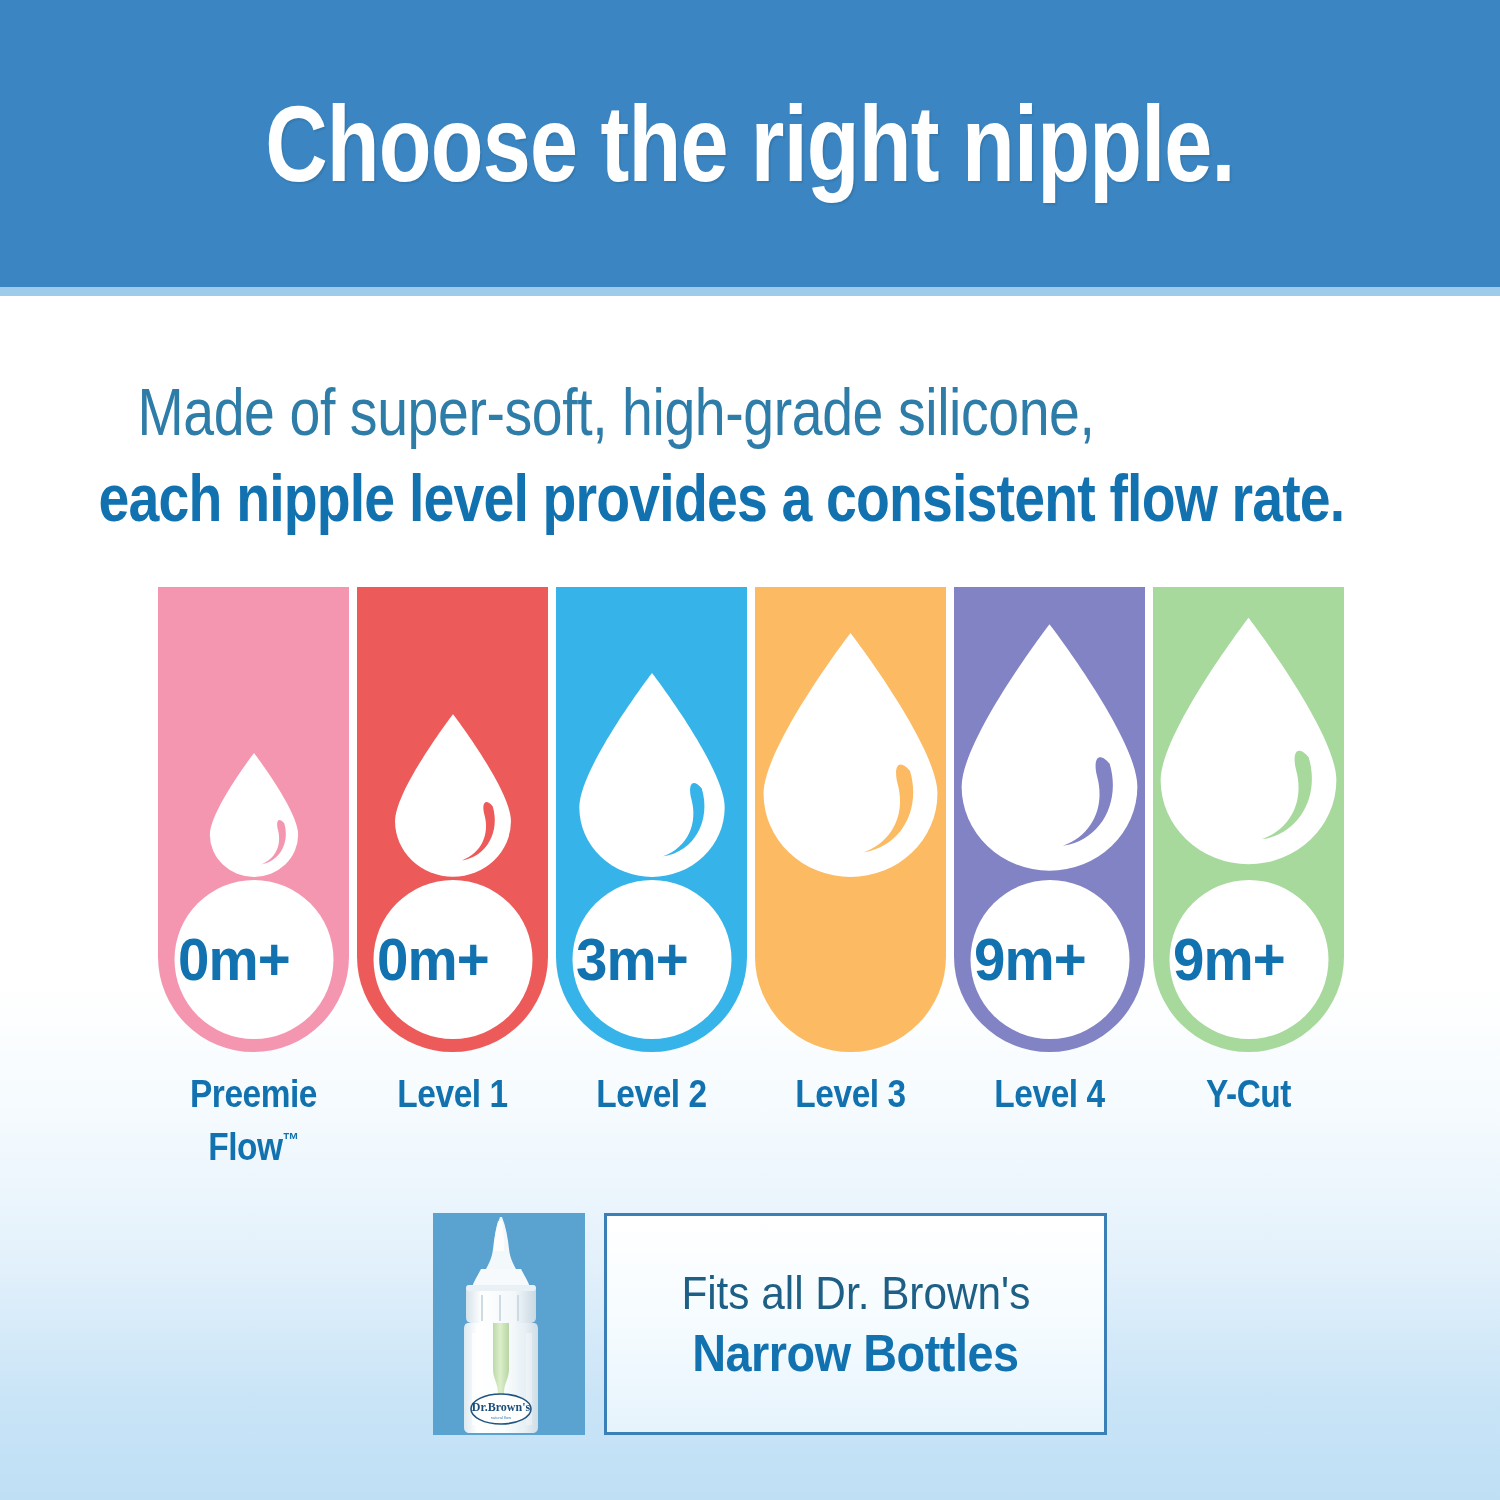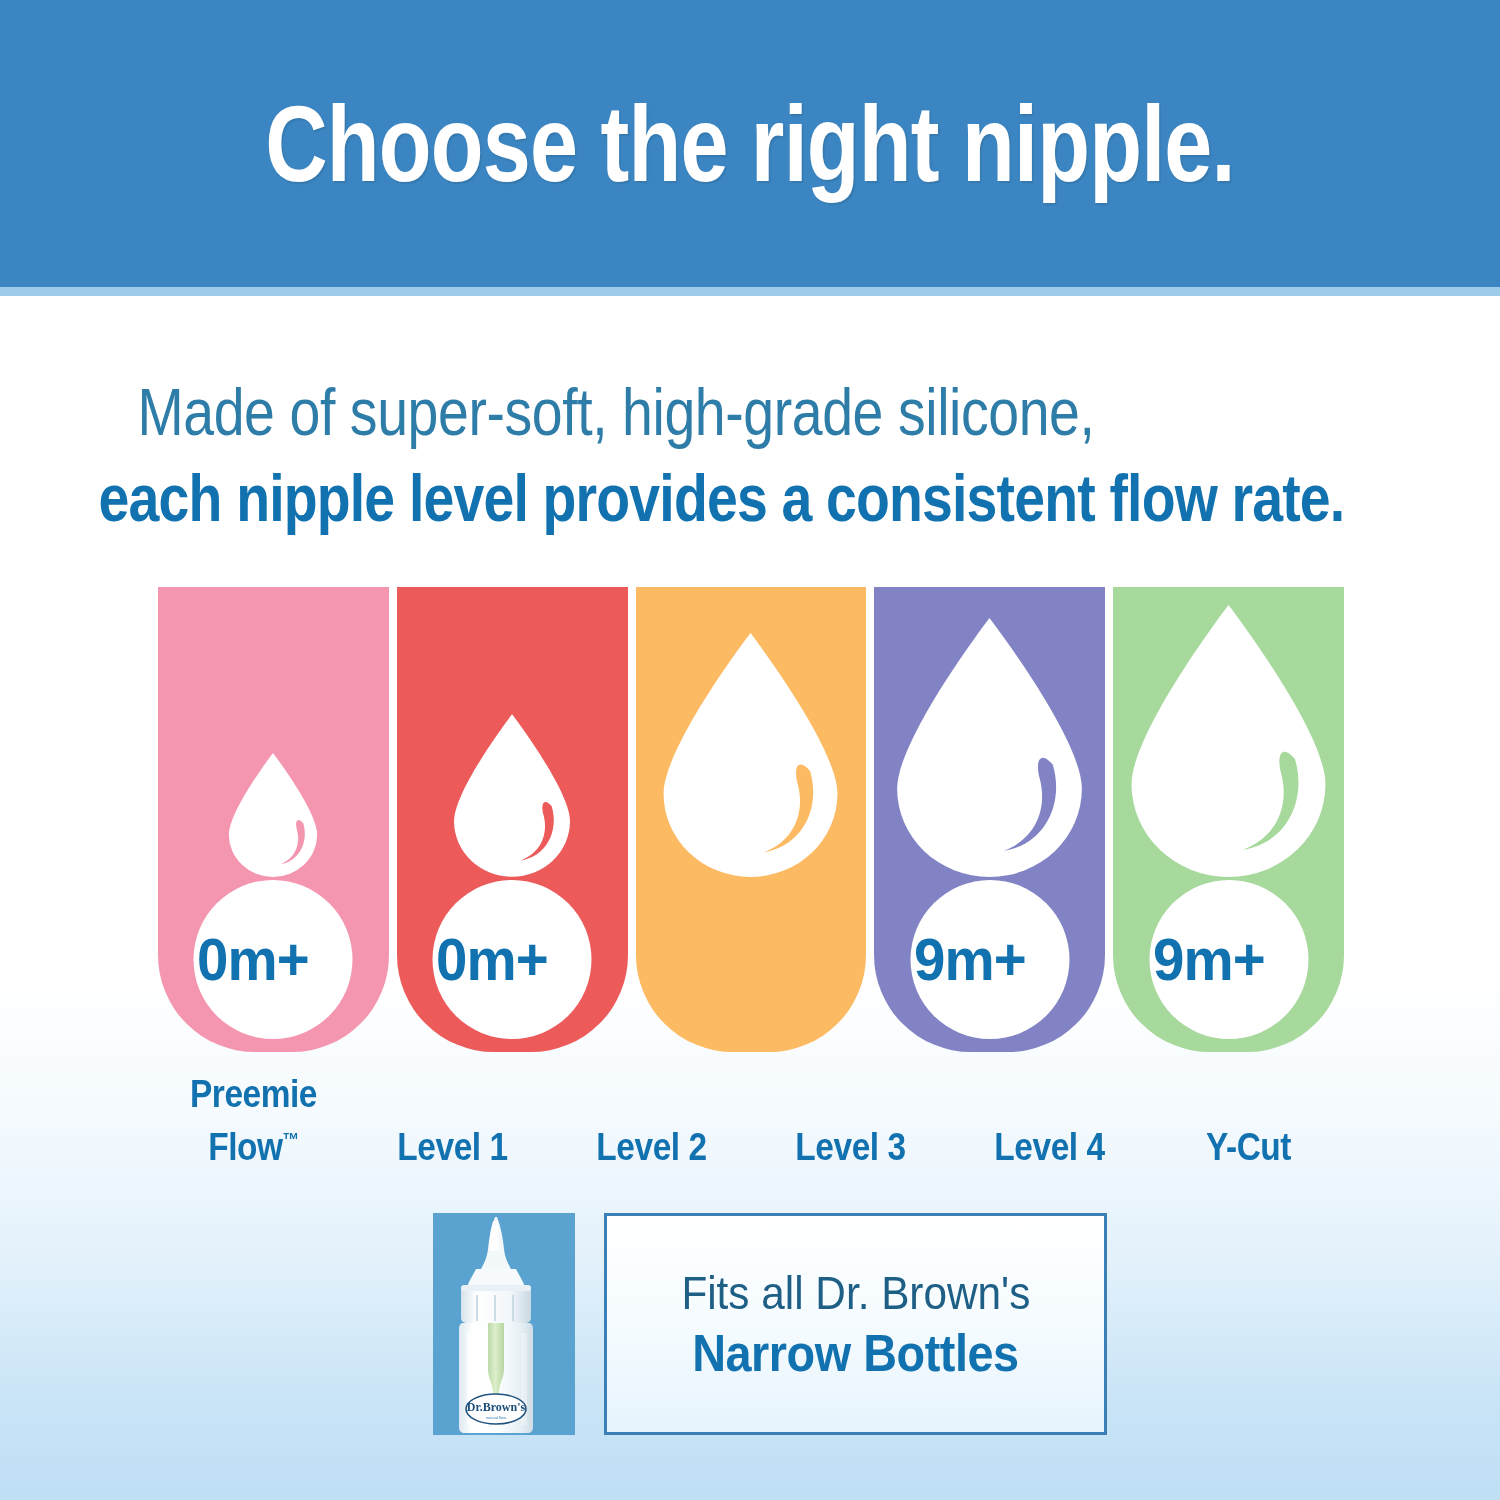--- a/index.html
+++ b/index.html
@@ -147,21 +147,20 @@
   }
 
   
   .labels {
     position: absolute;
     left: 158px;
     top: 1072px;
     width: 1186px;
     display: flex;
     gap: 8px;
-    align-items: flex-end;
   }
   .label {
     flex: 1 1 0;
     text-align: center;
     color: #1272b0;
     font-size: 38px;
     font-weight: bold;
     line-height: 45px;
     transform: scaleX(0.88);
     letter-spacing: -0.5px;
@@ -180,20 +179,21 @@
     height: 222px;
   }
   .fits-photo {
     position: absolute;
     left: 0;
     top: 0;
     width: 142px;
     height: 222px;
     background: #5aa2d0;
     overflow: hidden;
+    padding-left: 10px;
   }
   .fits-box {
     position: absolute;
     left: 142px;
     top: 0;
     width: 503px;
     height: 222px;
     box-sizing: border-box;
     border: 3px solid #3a7fb5;
     background: linear-gradient(180deg, #ffffff 0%, #f4fbff 55%, #e6f3fc 100%);
@@ -256,20 +256,31 @@
         <svg width="126" height="163" viewBox="0 0 200 258" aria-hidden="true">
           <path fill="#ffffff" d="M100 0 C100 0 8 120 8 170 A92 88 0 0 0 192 170 C192 120 100 0 100 0 Z"></path>
           <path fill="currentColor" d="M163 146 C175 186 154 226 114 232 C146 220 158 190 150 160 C145 141 151 132 163 146 Z"></path>
         </svg>
       </div>
       <div class="badge">
         <span class="badge-text" style="color: rgb(18, 114, 176);">0m+</span>
       </div>
     </div>
 
+    <div class="column" style="background: rgb(54, 179, 232); color: rgb(54, 179, 232);">
+      <div class="drop-wrap">
+        <svg width="158" height="204" viewBox="0 0 200 258" aria-hidden="true">
+          <path fill="#ffffff" d="M100 0 C100 0 8 120 8 170 A92 88 0 0 0 192 170 C192 120 100 0 100 0 Z"></path>
+          <path fill="currentColor" d="M163 146 C175 186 154 226 114 232 C146 220 158 190 150 160 C145 141 151 132 163 146 Z"></path>
+        </svg>
+      </div>
+      <div class="badge">
+        <span class="badge-text" style="color: rgb(18, 114, 176);">3m+</span>
+      </div>
+    </div>
 
     <div class="column" style="background: rgb(252, 186, 99); color: rgb(252, 186, 99);">
       <div class="drop-wrap">
         <svg width="189" height="244" viewBox="0 0 200 258" aria-hidden="true">
           <path fill="#ffffff" d="M100 0 C100 0 8 120 8 170 A92 88 0 0 0 192 170 C192 120 100 0 100 0 Z"></path>
           <path fill="currentColor" d="M163 146 C175 186 154 226 114 232 C146 220 158 190 150 160 C145 141 151 132 163 146 Z"></path>
         </svg>
       </div>
     </div>
 

